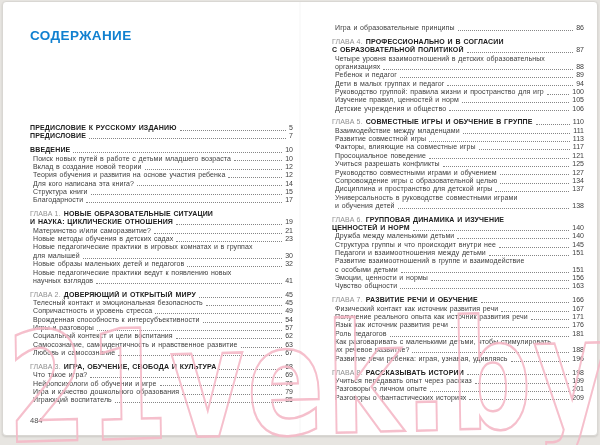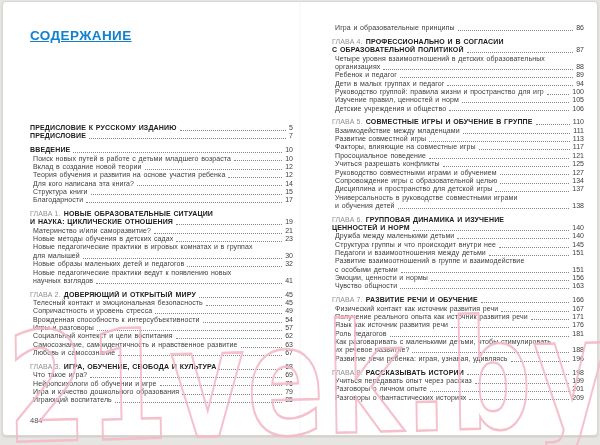--- a/index.html
+++ b/index.html
@@ -21,21 +21,20 @@
   }
   .seam{
     position:absolute;left:299px;top:2px;bottom:10px;width:2px;
     background:linear-gradient(90deg,rgba(0,0,0,0) 0%,rgba(0,0,0,0.045) 50%,rgba(0,0,0,0) 100%);
   }
 
   .page-title{
     position:absolute;left:30px;top:28px;
     font-size:13.5px;font-weight:bold;letter-spacing:0.4px;
     color:#1080d0;
-    text-decoration:underline;
   }
 
   .toc{position:absolute;font-size:7px;line-height:8.35px;color:#3c3c3c;}
   #left-lines{left:30px;top:124px;width:263px;}
   #right-lines{left:332px;top:24px;width:252px;}
 
   .ln{display:flex;align-items:baseline;white-space:nowrap;overflow:hidden;}
   .ln.gap{margin-top:5.5px;}
   .ln .txt{word-spacing:0.6px;letter-spacing:0.1px;}
   .ln.heading .txt,.ln.chapter .txt{font-weight:bold;color:#202020;letter-spacing:0.15px;}

